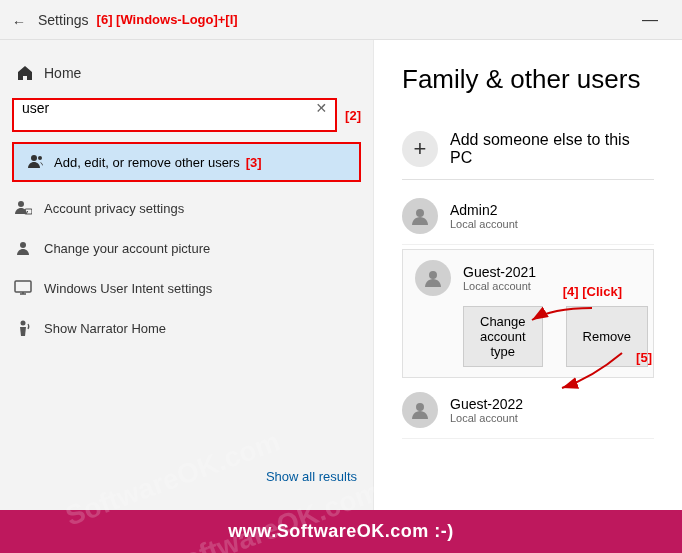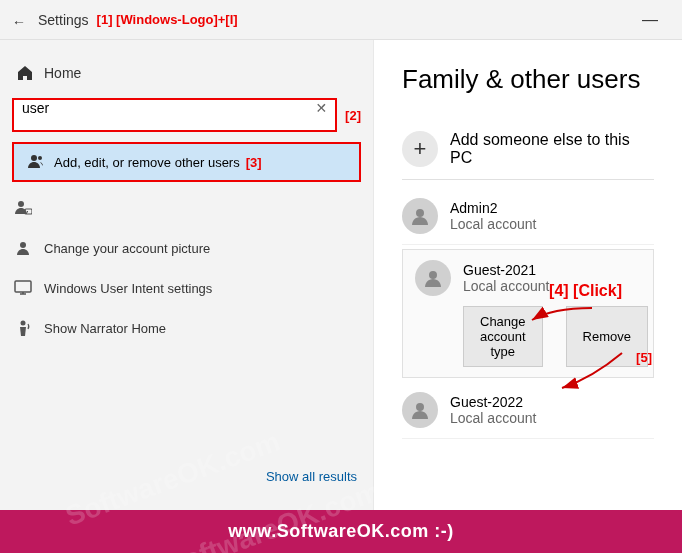--- a/index.html
+++ b/index.html
@@ -235,21 +235,21 @@
       border-radius: 50%;
       background: #d0d0d0;
       display: flex;
       align-items: center;
       justify-content: center;
       margin-right: 12px;
       flex-shrink: 0;
     }
     .user-info { display: flex; flex-direction: column; }
     .user-name { font-size: 14px; color: #000; }
-    .user-sub { font-size: 14px; color: #666; }
+    .user-sub { font-size: 11px; color: #666; }
 
     
     .user-entry-expanded {
       background: #fafafa;
       border: 1px solid #e0e0e0;
       margin: 4px 0;
       padding: 10px 12px;
     }
     .user-entry-top {
       display: flex;
@@ -322,21 +322,21 @@
     svg { display: block; }
   </style>
 </head>
 <body>
 
 <div class="window">
 
   <div class="titlebar">
     <span class="titlebar-back">←</span>
     <span class="titlebar-title">Settings</span>
-    <span class="titlebar-shortcut">[1] [Windows-Logo]+[I]</span>
+    <span class="titlebar-shortcut">[6] [Windows-Logo]+[I]</span>
     <div class="titlebar-controls">
       <div class="titlebar-minimize">—</div>
     </div>
   </div>
 
   <div class="content">
 
     <div class="sidebar">
 
       <div class="sidebar-home">
@@ -371,20 +371,21 @@
 
       <div class="sidebar-item">
         <span class="sidebar-item-icon">
           <svg width="18" height="18" viewBox="0 0 18 18" fill="#555">
             <circle cx="7" cy="5" r="3"></circle>
             <path d="M1 15c0-3.3 2.7-6 6-6s6 2.7 6 6"></path>
             <rect x="11" y="10" width="7" height="5" rx="1" fill="none" stroke="#555" stroke-width="1.2"></rect>
             <line x1="13.5" y1="12" x2="13.5" y2="13.5" stroke="#555" stroke-width="1"></line>
           </svg>
         </span>
+        <span>Account privacy settings</span>
       </div>
 
       <div class="sidebar-item">
         <span class="sidebar-item-icon">
           <svg width="18" height="18" viewBox="0 0 18 18" fill="#555">
             <circle cx="9" cy="6" r="3"></circle>
             <path d="M3 16c0-3.3 2.7-6 6-6s6 2.7 6 6"></path>
           </svg>
         </span>
         <span>Change your account picture</span>
@@ -469,21 +470,21 @@
       </div>
 
       <div style="position:relative;">
         
       </div>
 
     </div>
   </div>
 
   <div style="position:absolute; top:282px; right:60px; pointer-events:none;">
-    <span style="color:#e00; font-weight:bold; font-size:16px;">[4] [Click]</span>
+    <span style="color:#e00; font-weight:bold; font-size:13px;">[4] [Click]</span>
   </div>
 
   <div style="position:absolute; top:300px; right:80px; pointer-events:none;">
     <svg width="80" height="30">
       <defs>
         <marker id="arrowhead4" markerWidth="8" markerHeight="6" refX="8" refY="3" orient="auto">
           <polygon points="0 0, 8 3, 0 6" fill="#cc0000"></polygon>
         </marker>
       </defs>
       <path d="M70,8 Q30,8 10,20" stroke="#cc0000" stroke-width="2" fill="none" marker-end="url(#arrowhead4)"></path>

